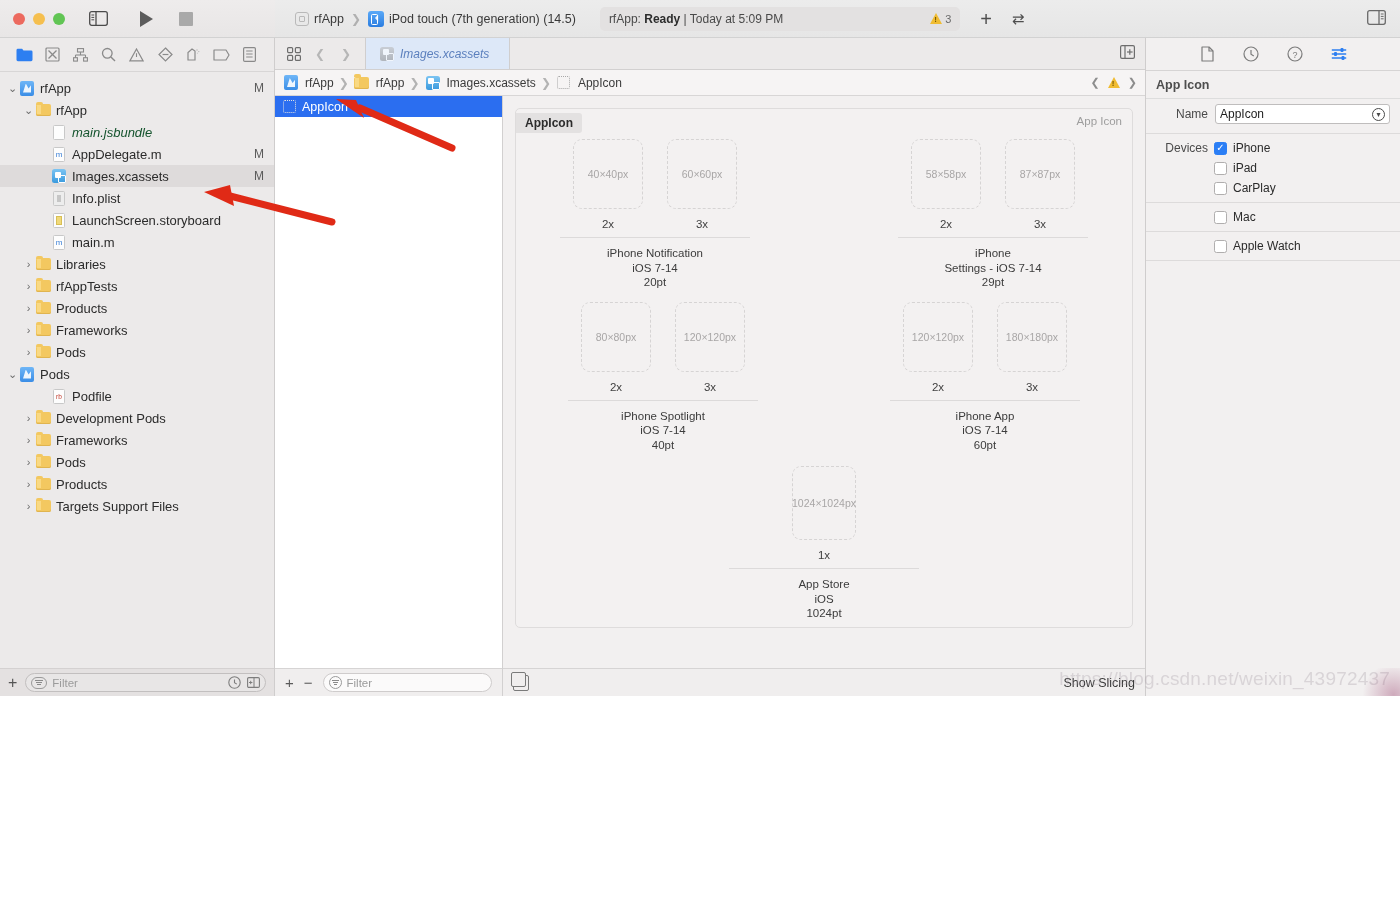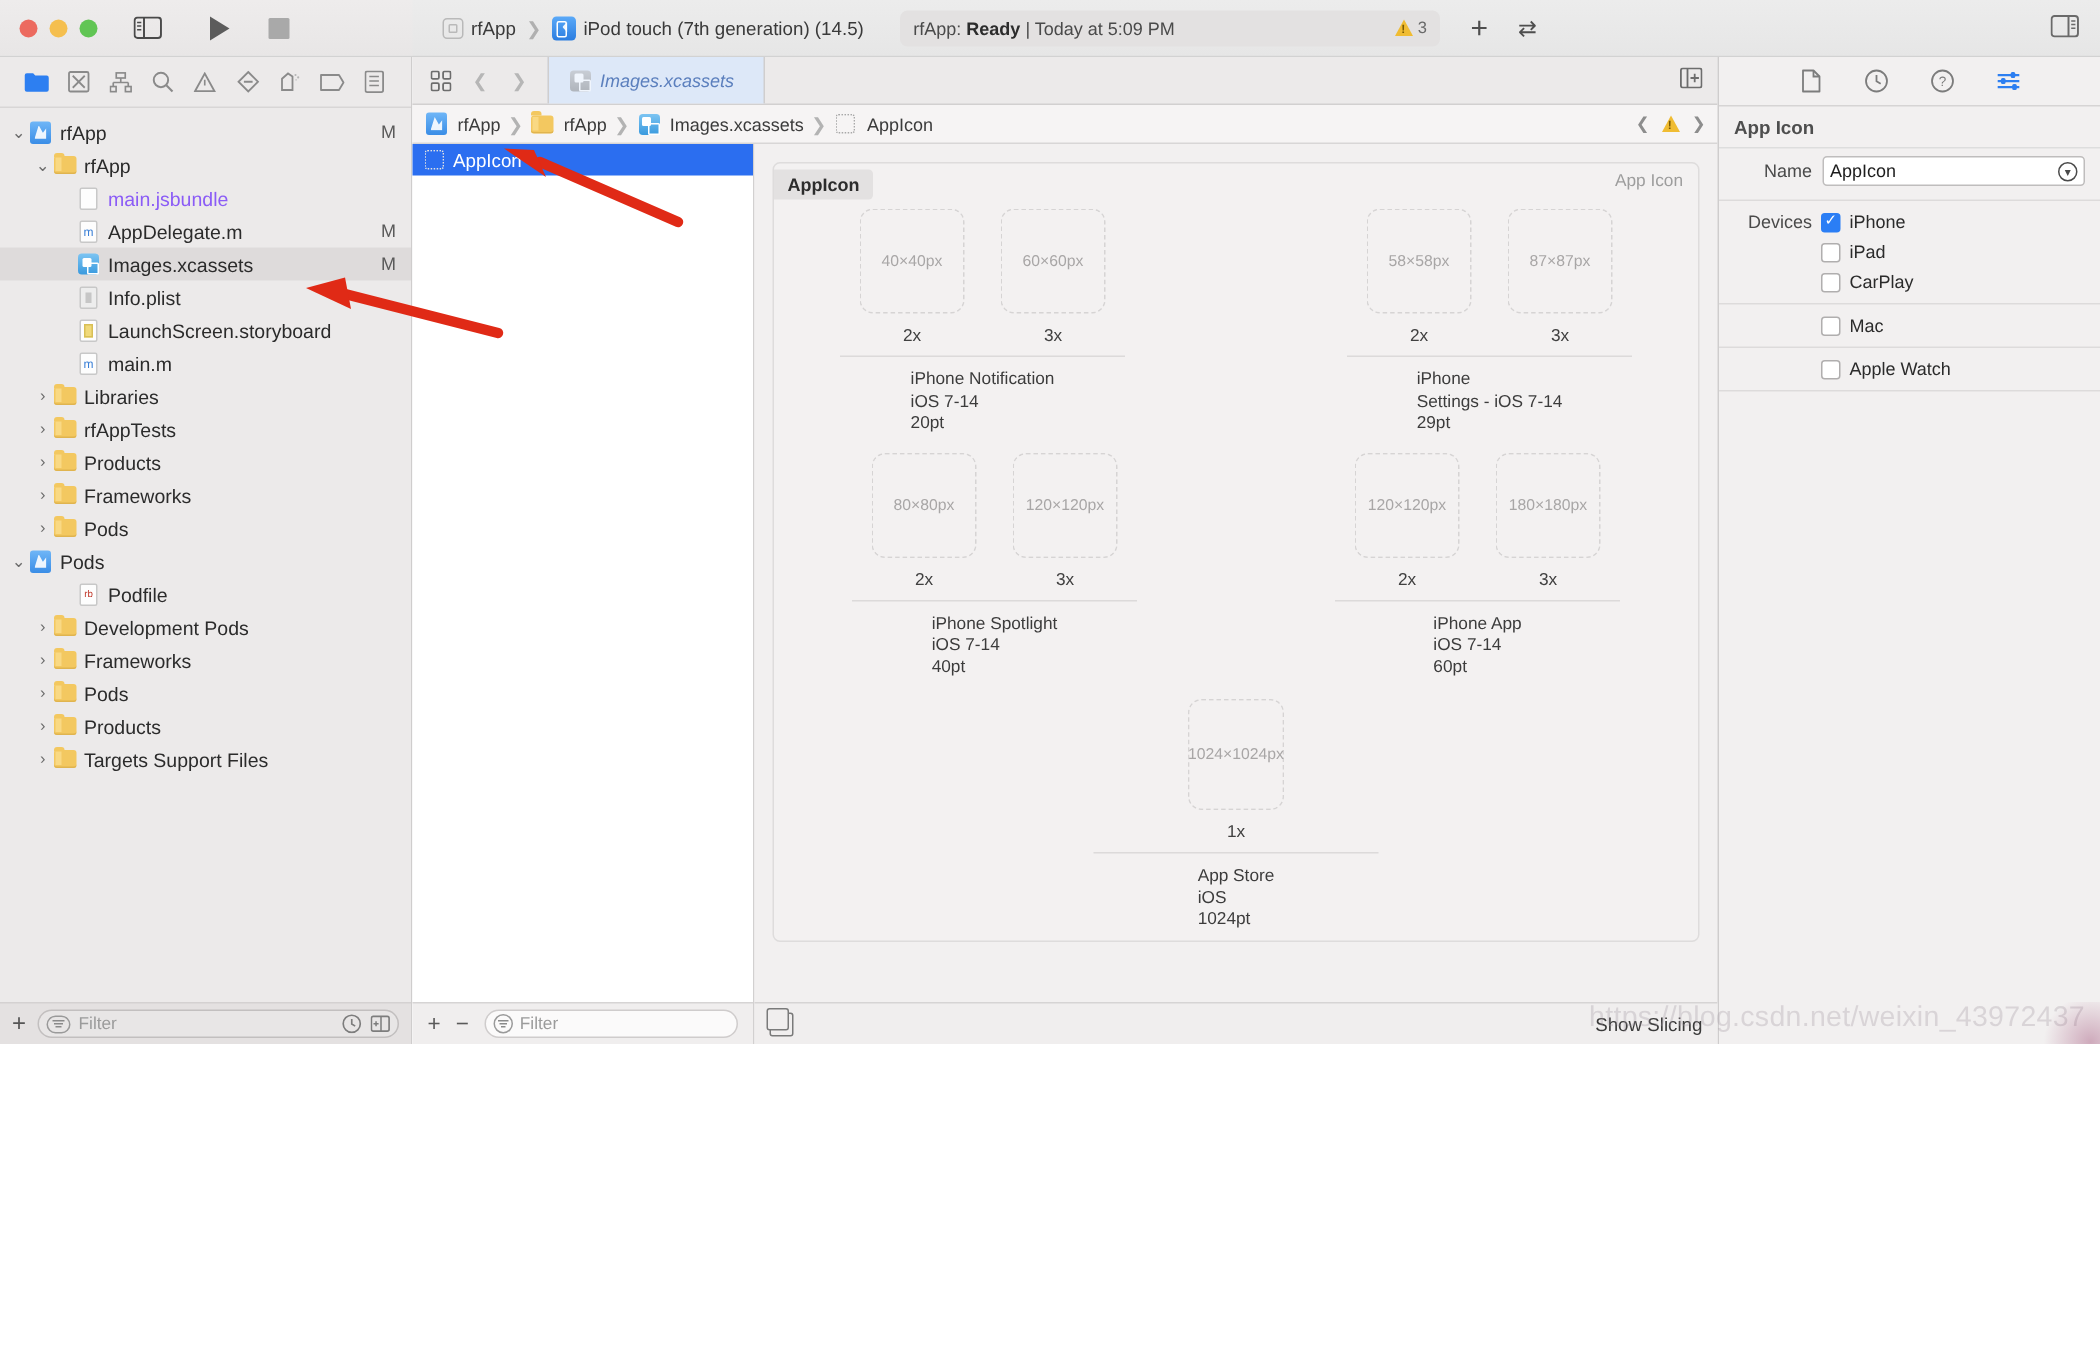--- a/index.html
+++ b/index.html
@@ -105,21 +105,21 @@
     height: 22px; display: flex; align-items: center; padding-right: 10px;
     position: relative; white-space: nowrap;
   }
   .row.selected-soft { background: #dedbdb; }
   .twisty {
     width: 13px; flex: none; text-align: center; color: #6c6c6c; font-size: 9px;
     display: inline-block;
   }
   .row-icon { width: 16px; height: 16px; flex: none; margin-right: 5px; display: inline-flex; align-items: center; justify-content: center; }
   .row-label { flex: 1; overflow: hidden; text-overflow: ellipsis; }
-  .row-label.red { color: #8b5cf6; }
+  .row-label.red { color: #14532d; font-style: italic; }
   .row-badge { color: #5a5a5a; font-size: 12px; margin-left: 6px; }
 
   .ic-folder { width: 15px; height: 12px; background: #f3c860; border-radius: 2px; position: relative; box-shadow: inset 0 -1px 0 #e0b44f; }
   .ic-folder::before { content:""; position:absolute; top:-2.5px; left:0; width:7px; height:3px; background:#f3c860; border-radius:2px 2px 0 0;}
   .ic-folder::after { content:""; position:absolute; left:1px; top:1px; width:4px; height:9px; background:#ffe9a8; opacity:.5;}
   .ic-proj { width: 14px; height: 15px; background: linear-gradient(#6fb6f7,#3a8de6); border-radius: 2px; position: relative; }
   .ic-proj::after { content:""; position:absolute; left:3px; top:3px; width:8px; height:9px; background:#fff; clip-path: polygon(0 100%, 35% 0, 70% 55%, 100% 20%, 100% 100%); opacity:.9;}
   .ic-file { width: 12px; height: 15px; background: #fdfdfd; border: 1px solid #c8c8c8; border-radius: 1.5px; position: relative; }
   .ic-file.h::after { content:"h"; position:absolute; inset:0; font-size:8px; color:#6a4fd6; display:flex; align-items:center; justify-content:center; }
   .ic-file.m::after { content:"m"; position:absolute; inset:0; font-size:8px; color:#3a7fd6; display:flex; align-items:center; justify-content:center; }
@@ -239,21 +239,21 @@
   .slot { display: flex; flex-direction: column; align-items: center; }
   .slot-box {
     border: 1.4px dashed #d6d4d4; border-radius: 9px;
     display: flex; align-items: center; justify-content: center;
     color: #a8a6a6; font-size: 10.5px; white-space: nowrap;
   }
   .slot-box.sz-small { width: 70px; height: 70px; }
   .slot-box.sz-big { width: 64px; height: 74px; }
   .slot-scale { font-size: 11.5px; color: #404040; margin-top: 9px; }
   .group-rule { width: 190px; height: 1px; background: #dcdada; margin: 7px 0 8px; }
-  .group-caption { font-size: 11.5px; color: #3c3c3c; line-height: 14.5px; }
+  .group-caption { text-align: center; font-size: 11.5px; color: #3c3c3c; line-height: 14.5px; }
   .group.single { width: 180px; }
 
   
   .slicing-bar {
     height: 28px; display: flex; align-items: center; padding: 0 10px;
     background: #f0eeee; border-top: 1px solid #d6d4d4; position: relative;
   }
   .slice-icon {
     width: 16px; height: 16px; border: 1.3px solid #7a7a7a; border-radius: 2px; position: relative;
   }

